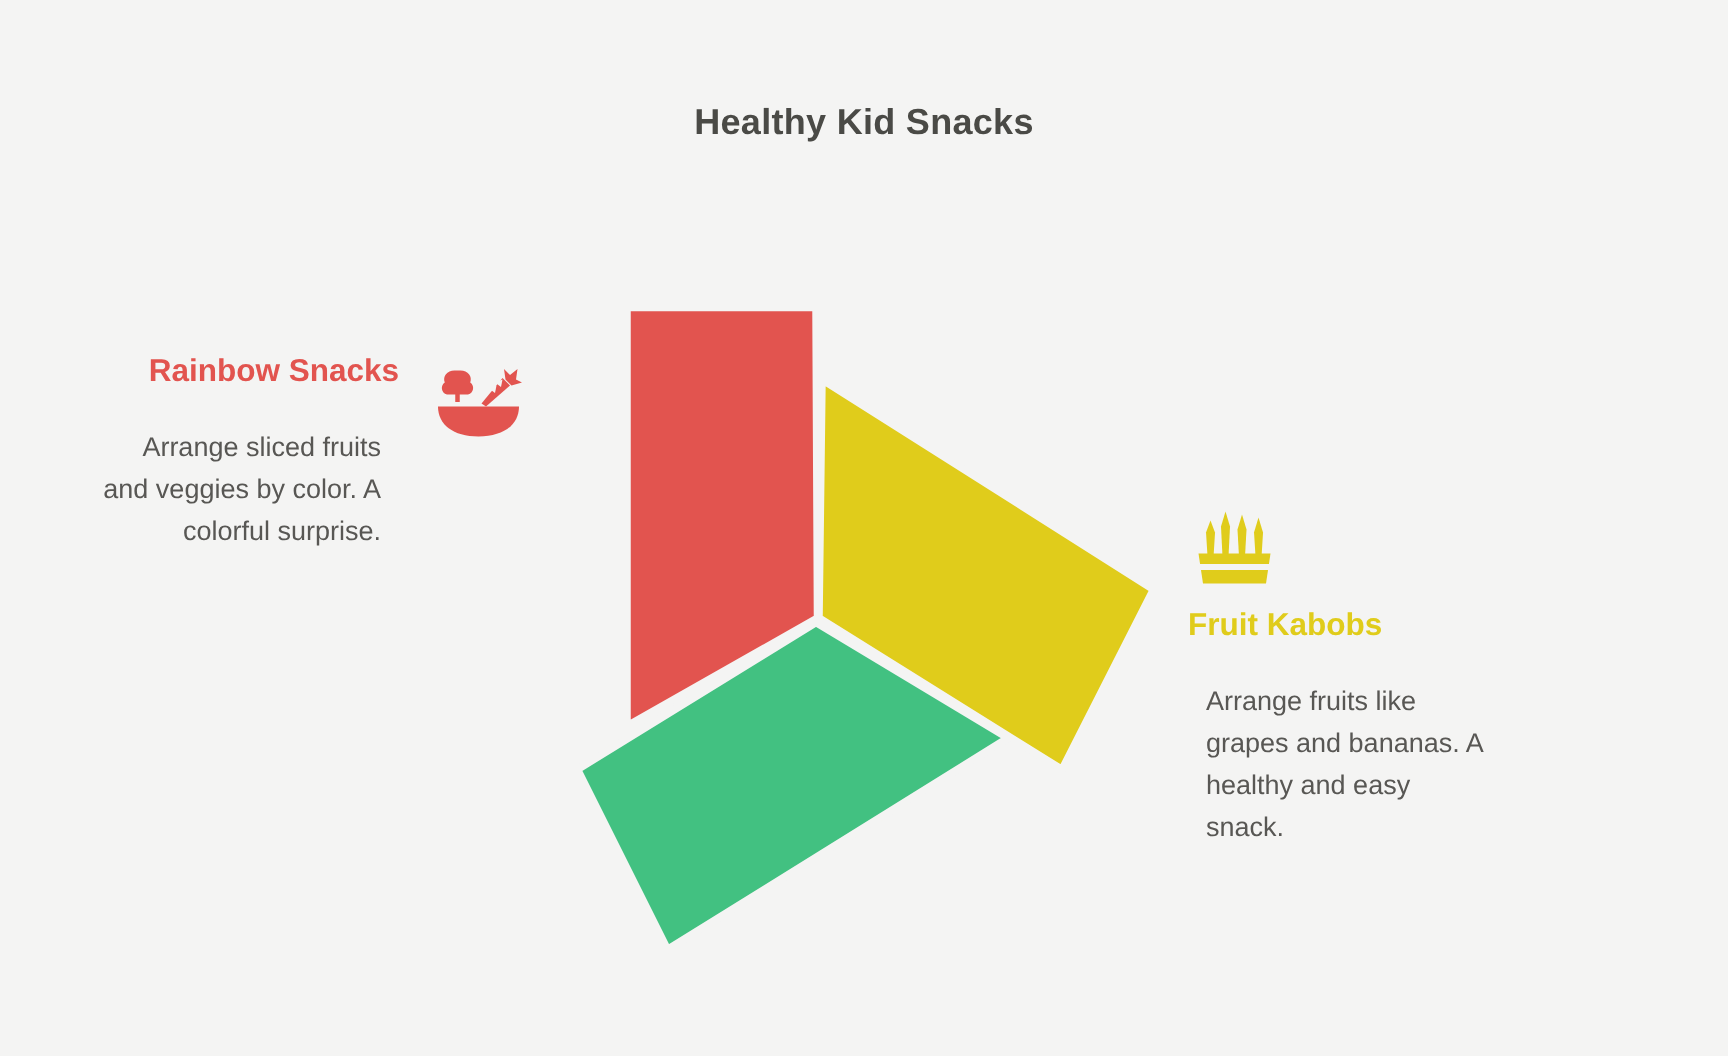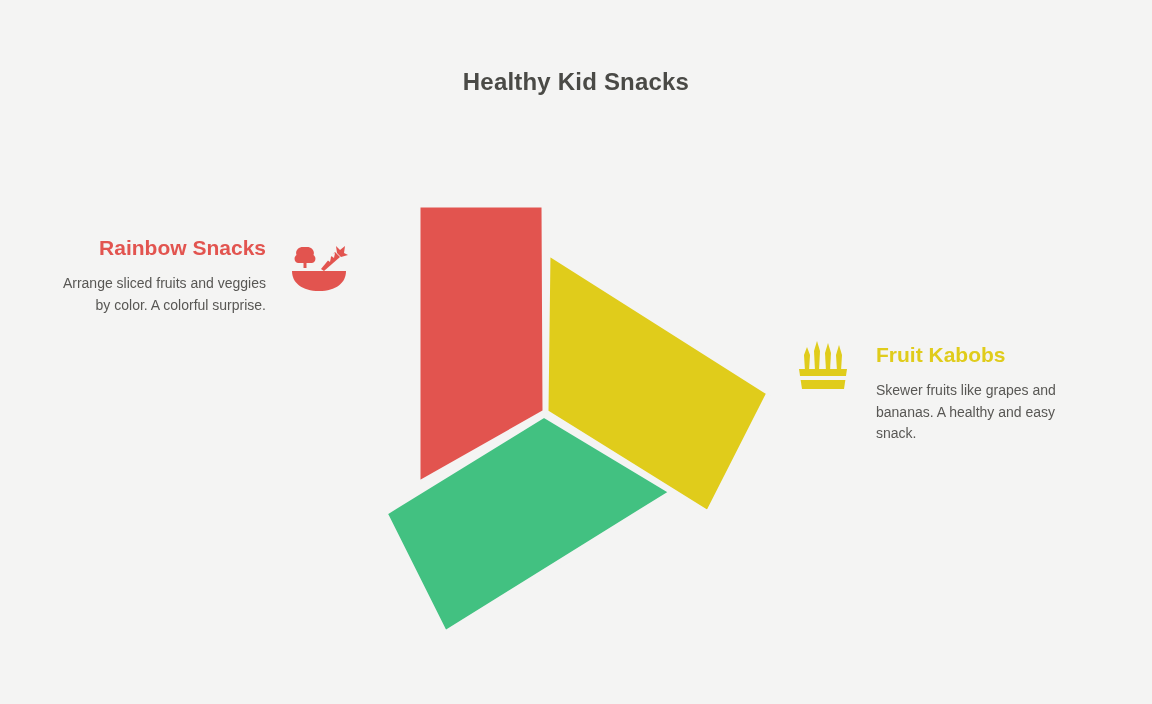--- a/index.html
+++ b/index.html
@@ -53,21 +53,21 @@
   
   .item {
     position: absolute;
     display: flex;
     align-items: flex-start;
   }
   .item-left {
     flex-direction: row;
   }
   .item-right {
-    flex-direction: row;
+    flex-direction: column;
   }
 
   .item-text {
     display: flex;
     flex-direction: column;
   }
   .item-left .item-text {
     text-align: right;
     align-items: flex-end;
   }
@@ -77,24 +77,24 @@
   }
 
   .item-heading {
     font-size: 21px;
     font-weight: bold;
     line-height: 1.1;
     margin: 0 0 14px 0;
     white-space: nowrap;
   }
   .item-desc {
-    font-size: 14px;
+    font-size: 18px;
     line-height: 1.55;
     color: #585754;
-    margin: 0;
+    margin: 12px;
   }
 
   .icon {
     flex: 0 0 auto;
     width: 62px;
     height: 62px;
     display: flex;
     align-items: center;
     justify-content: center;
   }
@@ -174,17 +174,17 @@
         <path d="M20 14 L23 4 L26 14 L25 34 L21 34 Z" fill="#e0cc1b"></path>
         <path d="M31 16 L34 6 L37 16 L36 34 L32 34 Z" fill="#e0cc1b"></path>
         <path d="M42 18 L45 8 L48 18 L47 34 L43 34 Z" fill="#e0cc1b"></path>
 
         <path d="M5 32 L53 32 L50 52 L8 52 Z" fill="#e0cc1b"></path>
         <rect x="6" y="39" width="46" height="4" fill="#f4f4f3"></rect>
       </svg>
     </div>
     <div class="item-text">
       <div class="item-heading" style="color:#e0cc1b">Fruit Kabobs</div>
-      <div class="item-desc">Skewer fruits like grapes and bananas. A healthy and easy snack.</div>
+      <div class="item-desc">Arrange fruits like grapes and bananas. A healthy and easy snack.</div>
     </div>
   </div>
 
 </div>
 
 </body></html>

